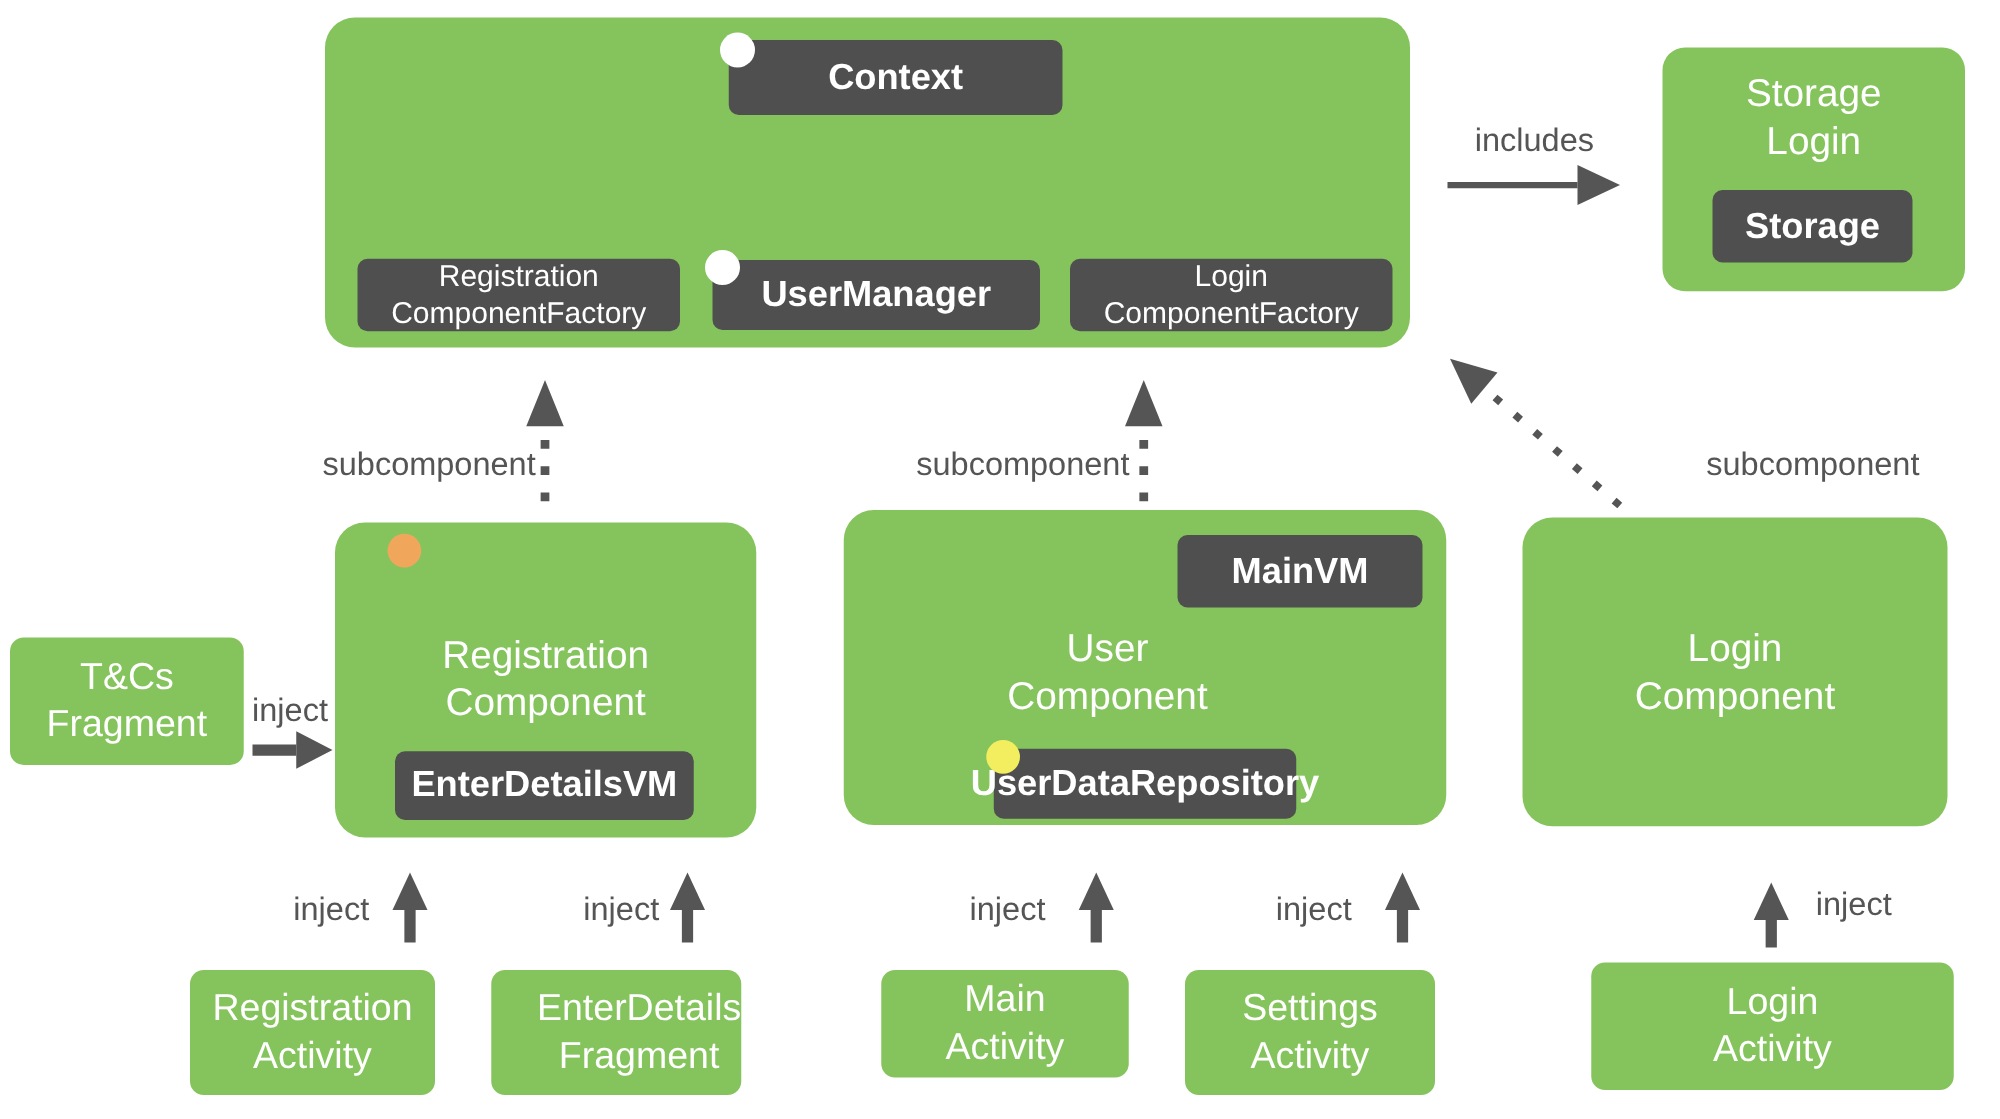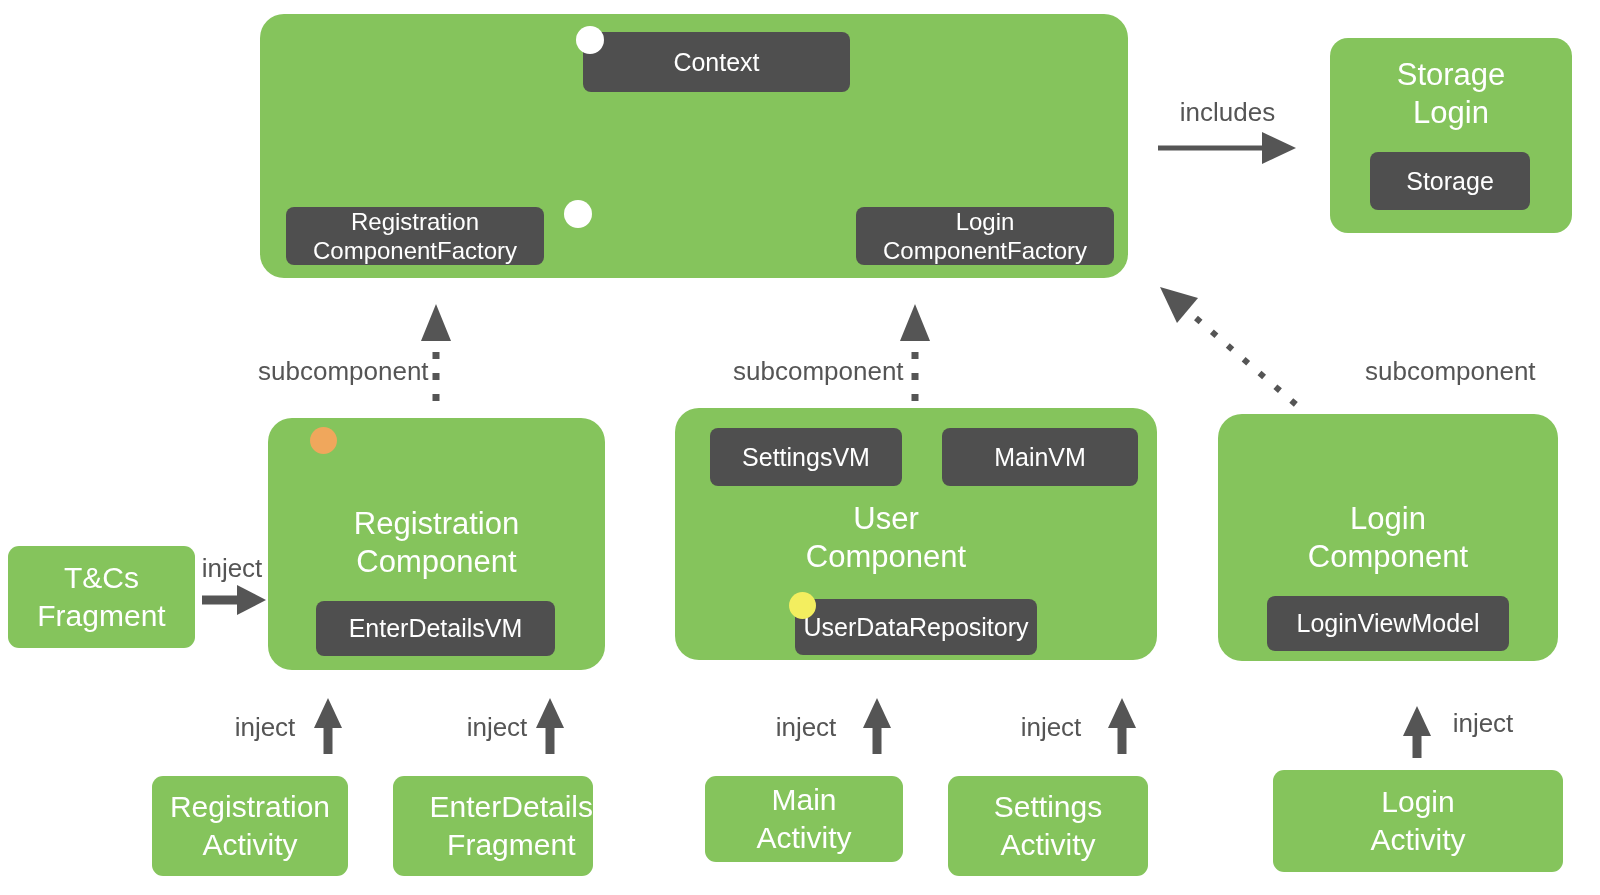--- a/index.html
+++ b/index.html
@@ -21,21 +21,21 @@
   .dark-box{background:var(--dark);color:#fff;border-radius:8px;}
   .r22{border-radius:24px;}
   .r12{border-radius:11px;}
   .title-lines span{display:block;}
   .abs-text{position:absolute;text-align:center;}
   .edge-label{position:absolute;color:var(--gray);font-size:26px;text-align:center;}
   .dot{position:absolute;border-radius:50%;}
   svg.arrows{position:absolute;left:0;top:0;width:1600px;height:895px;}
   .app-title{color:#fff;font-size:42px;}
   .comp-title{color:#fff;font-size:31px;line-height:38px;}
-  .dark-single{font-size:25px;}
+  .dark-single{font-size:29px;font-weight:bold;}
   .dark-double{font-size:24px;line-height:29px;}
   .activity-title{color:#fff;font-size:30px;line-height:38px;}
 </style>
 </head>
 <body>
 
 <div class="canvas">
 
   <svg class="arrows">
     <g fill="#555555" stroke="#555555">
@@ -96,20 +96,23 @@
   <div class="dot" style="left:576px;top:26px;width:28px;height:28px;background:var(--white);"></div>
 
 
   <div class="box dark-box" style="left:286px;top:207px;width:258px;height:58px;">
     <div class="title-lines dark-double">
       <span>Registration</span>
       <span>ComponentFactory</span>
     </div>
   </div>
 
+  <div class="box dark-box" style="left:570px;top:208px;width:262px;height:56px;">
+    <span class="dark-single">UserManager</span>
+  </div>
   <div class="dot" style="left:564px;top:200px;width:28px;height:28px;background:var(--white);"></div>
 
   <div class="box dark-box" style="left:856px;top:207px;width:258px;height:58px;">
     <div class="title-lines dark-double">
       <span>Login</span>
       <span>ComponentFactory</span>
     </div>
   </div>
 
   <div class="box green-box" style="left:1330px;top:38px;width:242px;height:195px;border-radius:18px;justify-content:flex-start;">
@@ -130,33 +133,30 @@
 
   <div class="abs-text comp-title" style="left:268px;top:505px;width:337px;">
     <span style="display:block">Registration</span>
     <span style="display:block">Component</span>
   </div>
 
   <div class="box dark-box" style="left:316px;top:601px;width:239px;height:55px;">
     <span class="dark-single">EnterDetailsVM</span>
   </div>
 
-  <div class="box green-box r12" style="left:8px;top:546px;width:187px;height:102px;">
+  <div class="box green-box r12" style="left:8px;top:510px;width:187px;height:102px;">
     <div class="title-lines activity-title">
       <span>T&amp;Cs</span>
       <span>Fragment</span>
     </div>
   </div>
   <div class="edge-label" style="left:198px;top:553px;width:68px;">inject</div>
 
   <div class="box green-box r22" style="left:675px;top:408px;width:482px;height:252px;"></div>
 
-  <div class="box dark-box" style="left:710px;top:428px;width:192px;height:58px;">
-    <span class="dark-single">SettingsVM</span>
-  </div>
   <div class="box dark-box" style="left:942px;top:428px;width:196px;height:58px;">
     <span class="dark-single">MainVM</span>
   </div>
 
   <div class="abs-text comp-title" style="left:675px;top:500px;width:422px;">
     <span style="display:block">User</span>
     <span style="display:block">Component</span>
   </div>
 
   <div class="box dark-box" style="left:795px;top:599px;width:242px;height:56px;">
@@ -164,23 +164,20 @@
   </div>
   <div class="dot" style="left:789px;top:592px;width:27px;height:27px;background:var(--yellow);"></div>
 
   <div class="box green-box r22" style="left:1218px;top:414px;width:340px;height:247px;"></div>
 
   <div class="abs-text comp-title" style="left:1218px;top:500px;width:340px;">
     <span style="display:block">Login</span>
     <span style="display:block">Component</span>
   </div>
 
-  <div class="box dark-box" style="left:1267px;top:596px;width:242px;height:55px;">
-    <span class="dark-single">LoginViewModel</span>
-  </div>
 
   <div class="edge-label" style="left:258px;top:356px;width:165px;">subcomponent</div>
   <div class="edge-label" style="left:733px;top:356px;width:165px;">subcomponent</div>
   <div class="edge-label" style="left:1365px;top:356px;width:165px;">subcomponent</div>
 
   <div class="box green-box r12" style="left:152px;top:776px;width:196px;height:100px;">
     <div class="title-lines activity-title">
       <span>Registration</span>
       <span>Activity</span>
     </div>

